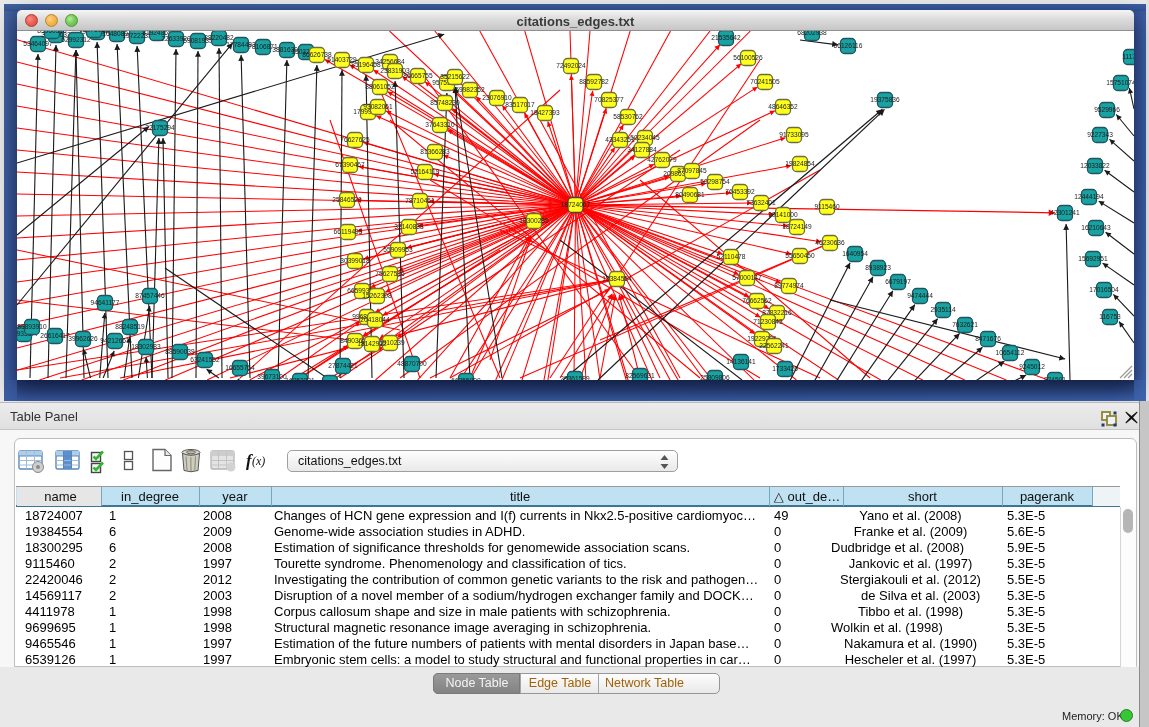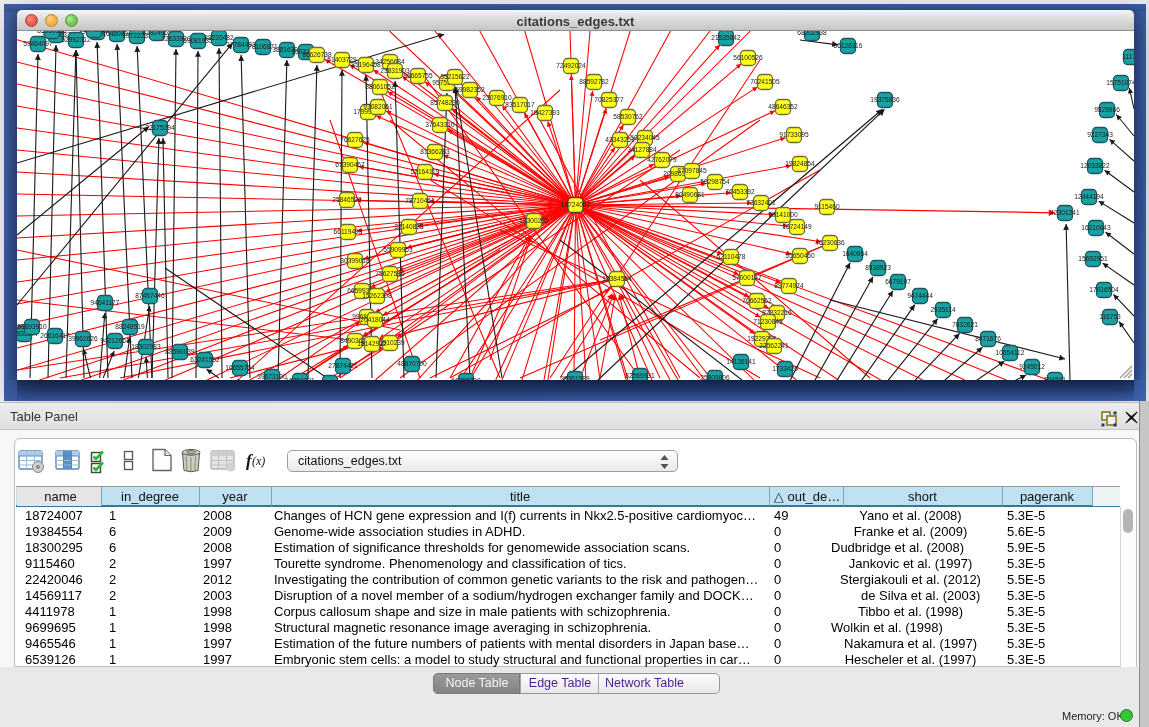--- a/index.html
+++ b/index.html
@@ -37,21 +37,21 @@
 .trow { position:absolute; left:16px; width:1104px; height:16px; font-size:13px; color:#000; }
 .trow span { position:absolute; top:1px; white-space:nowrap; }
 
 #sbar { left:1120px; top:507px; width:16px; height:160px; background:#fcfcfc; border-left:1px solid #d5d5d5; }
 #sthumb { left:1123px; top:509px; width:10px; height:24px; background:#b5b5b5; border-radius:5px; }
 
 #tabs { left:433px; top:673px; width:287px; height:21px; border:1px solid #979797; border-radius:5px;
   background:linear-gradient(#fdfdfd,#e8e8e8); }
 .tabsel { position:absolute; left:433px; top:673px; width:87px; height:21px; border-radius:5px 0 0 5px;
   background:linear-gradient(#9a9a9a,#838383); border:1px solid #7a7a7a; }
-.tabtxt { position:absolute; top:676px; font-size:12.5px; color:#4c1d95; }
+.tabtxt { position:absolute; top:676px; font-size:12.5px; color:#a16207; }
 #memory { left:1062px; top:710px; font-size:11px; color:#222; }
 </style></head>
 <body>
 <div id="app">
   <div class="abs" id="desktop"></div>
   <div class="abs" id="guttertop"></div>
   <div class="abs" id="win"></div>
   <div class="abs" style="left:17px;top:380px;width:1117px;height:21px;background:linear-gradient(rgba(8,18,48,0.55),rgba(8,18,48,0.04))"></div>
   <div class="abs" style="left:5px;top:10px;width:12px;height:370px;background:linear-gradient(90deg,rgba(8,18,48,0.0),rgba(8,18,48,0.13))"></div>
   <div class="abs" style="left:1134px;top:10px;width:12px;height:370px;background:linear-gradient(270deg,rgba(8,18,48,0.0),rgba(8,18,48,0.13))"></div>
@@ -875,21 +875,21 @@
 <span style="left:758px">0</span>
 <span style="left:815px;width:159px;">Wolkin et al. (1998)</span>
 <span style="left:991px">5.3E-5</span>
 </div>
     <div class="trow" style="top:635px">
 <span style="left:9px">9465546</span>
 <span style="left:93px">1</span>
 <span style="left:187px">1997</span>
 <span style="left:258px">Estimation of the future numbers of patients with mental disorders in Japan base…</span>
 <span style="left:758px">0</span>
-<span style="left:815px;width:159px;text-align:center">Nakamura et al. (1997)</span>
+<span style="left:815px;width:159px;text-align:center">Nakamura et al. (1990)</span>
 <span style="left:991px">5.3E-5</span>
 </div>
     <div class="trow" style="top:651px">
 <span style="left:9px">6539126</span>
 <span style="left:93px">1</span>
 <span style="left:187px">1997</span>
 <span style="left:258px">Embryonic stem cells: a model to study structural and functional properties in car…</span>
 <span style="left:758px">0</span>
 <span style="left:815px;width:159px;text-align:center">Hescheler et al. (1997)</span>
 <span style="left:991px">5.3E-5</span>

